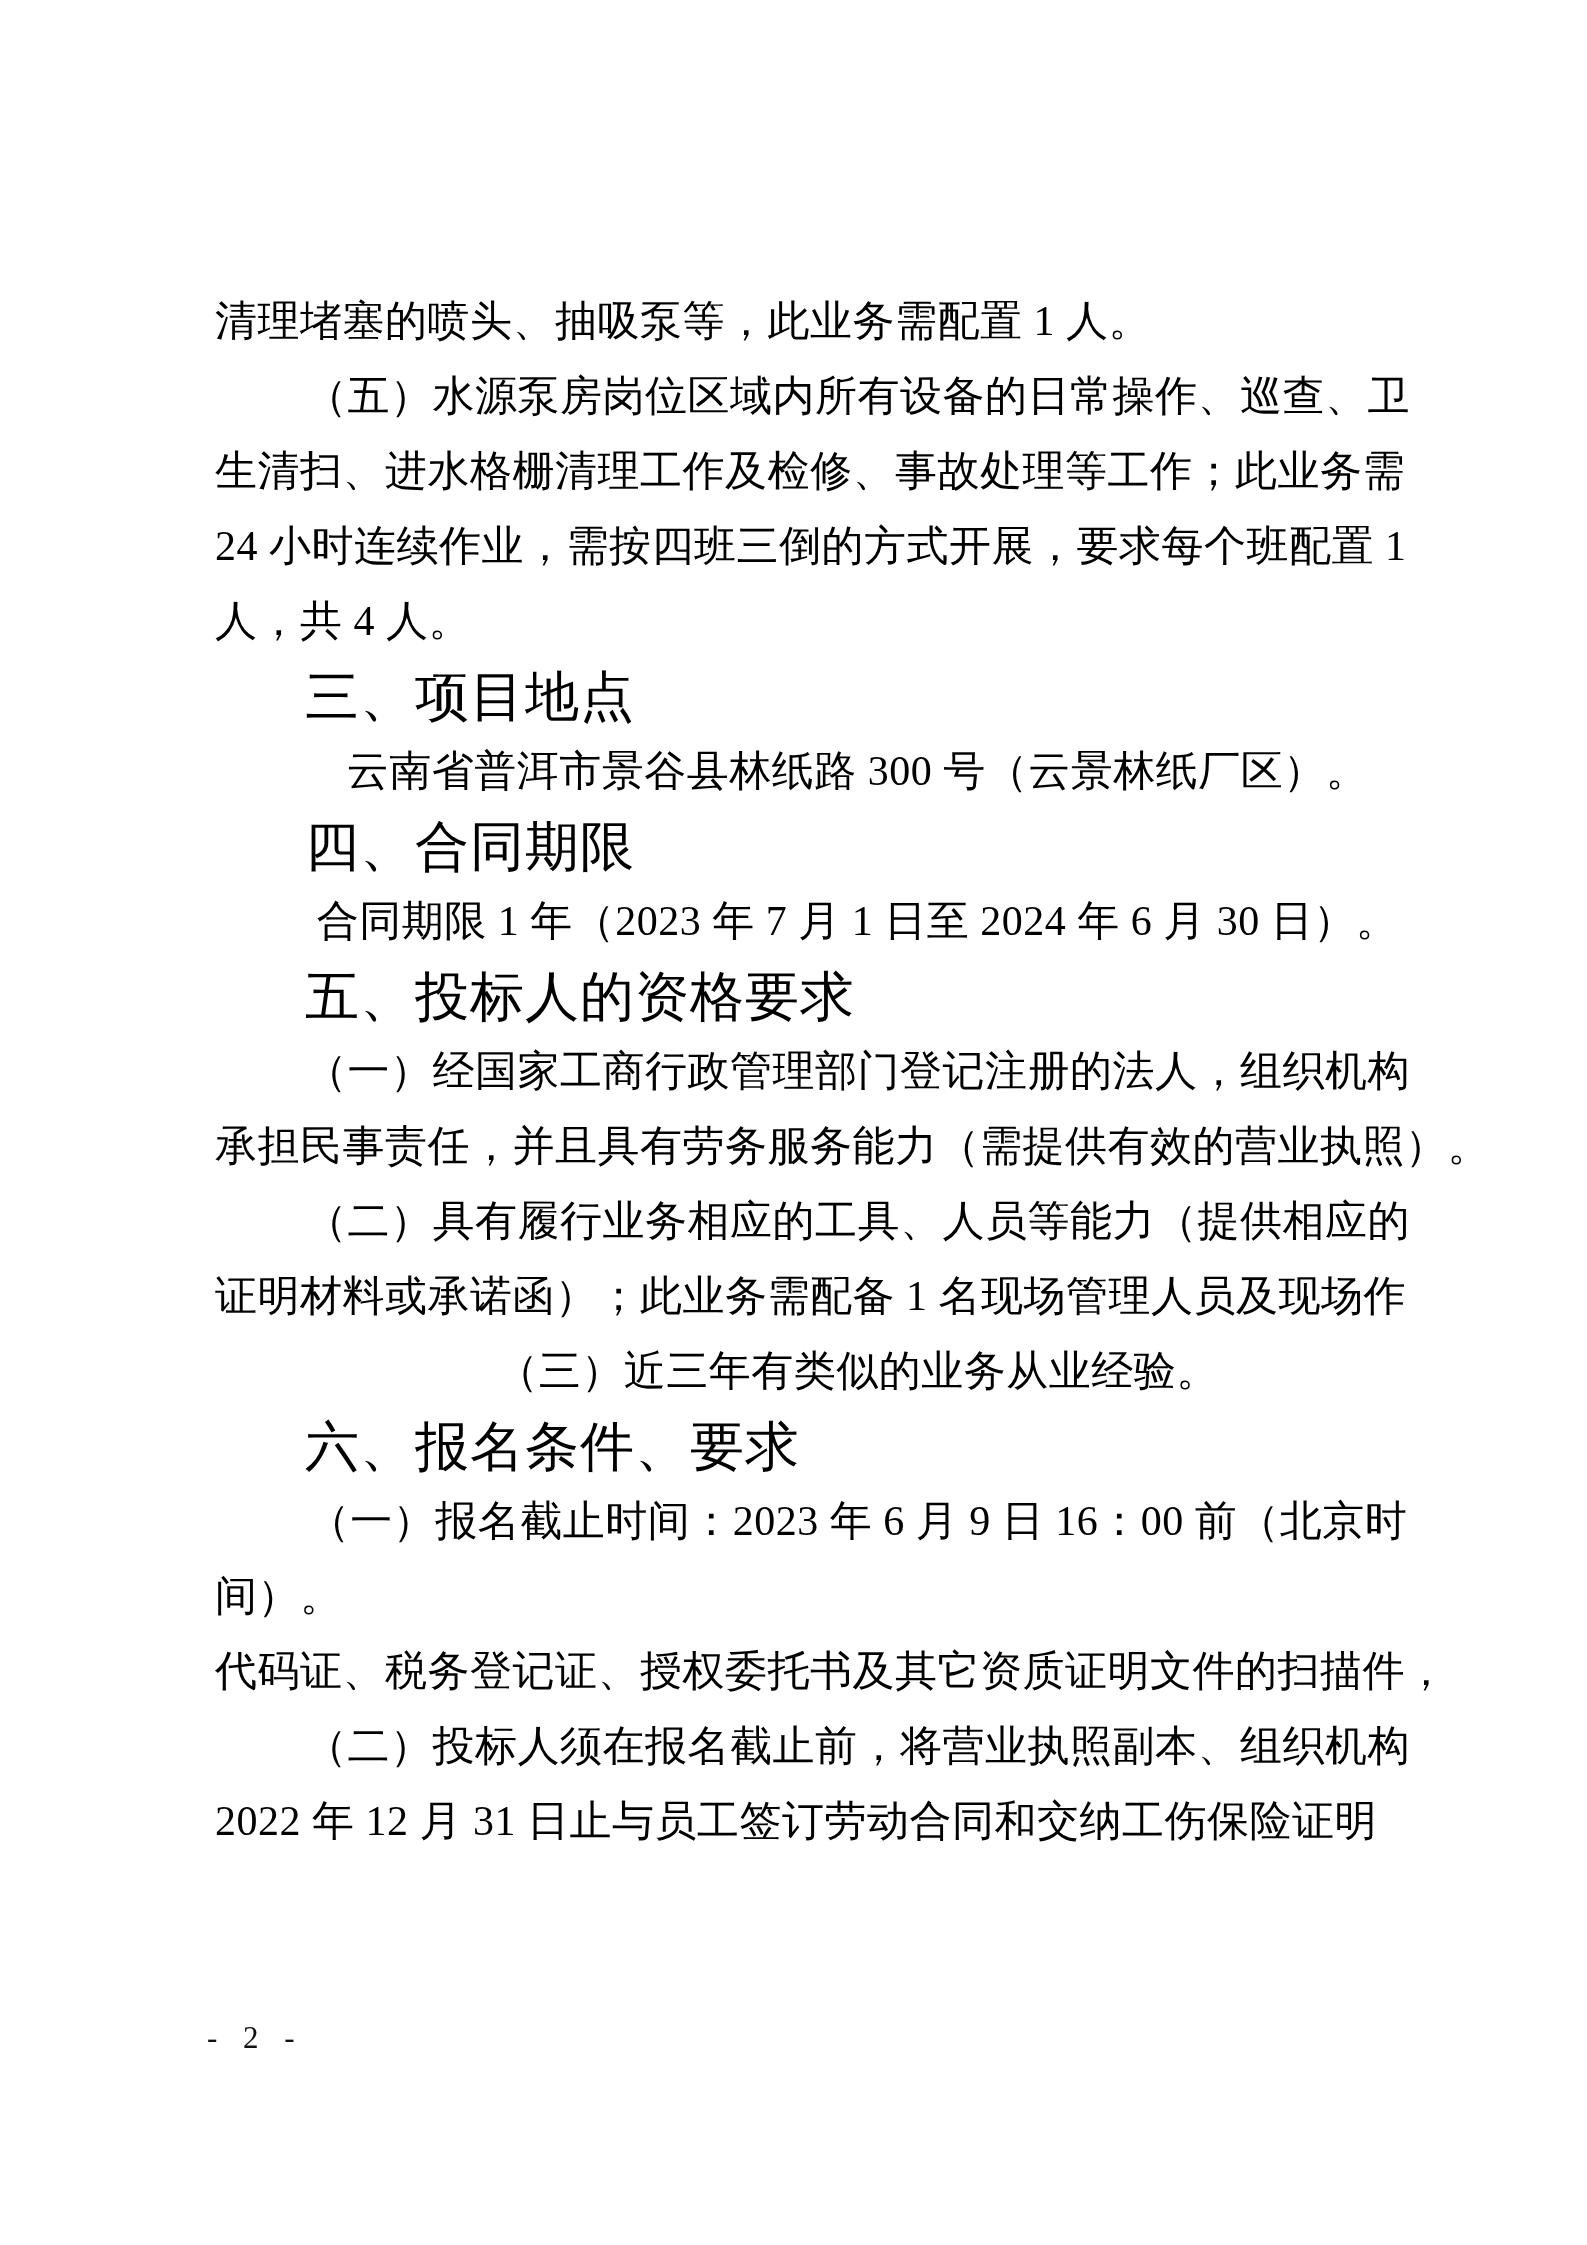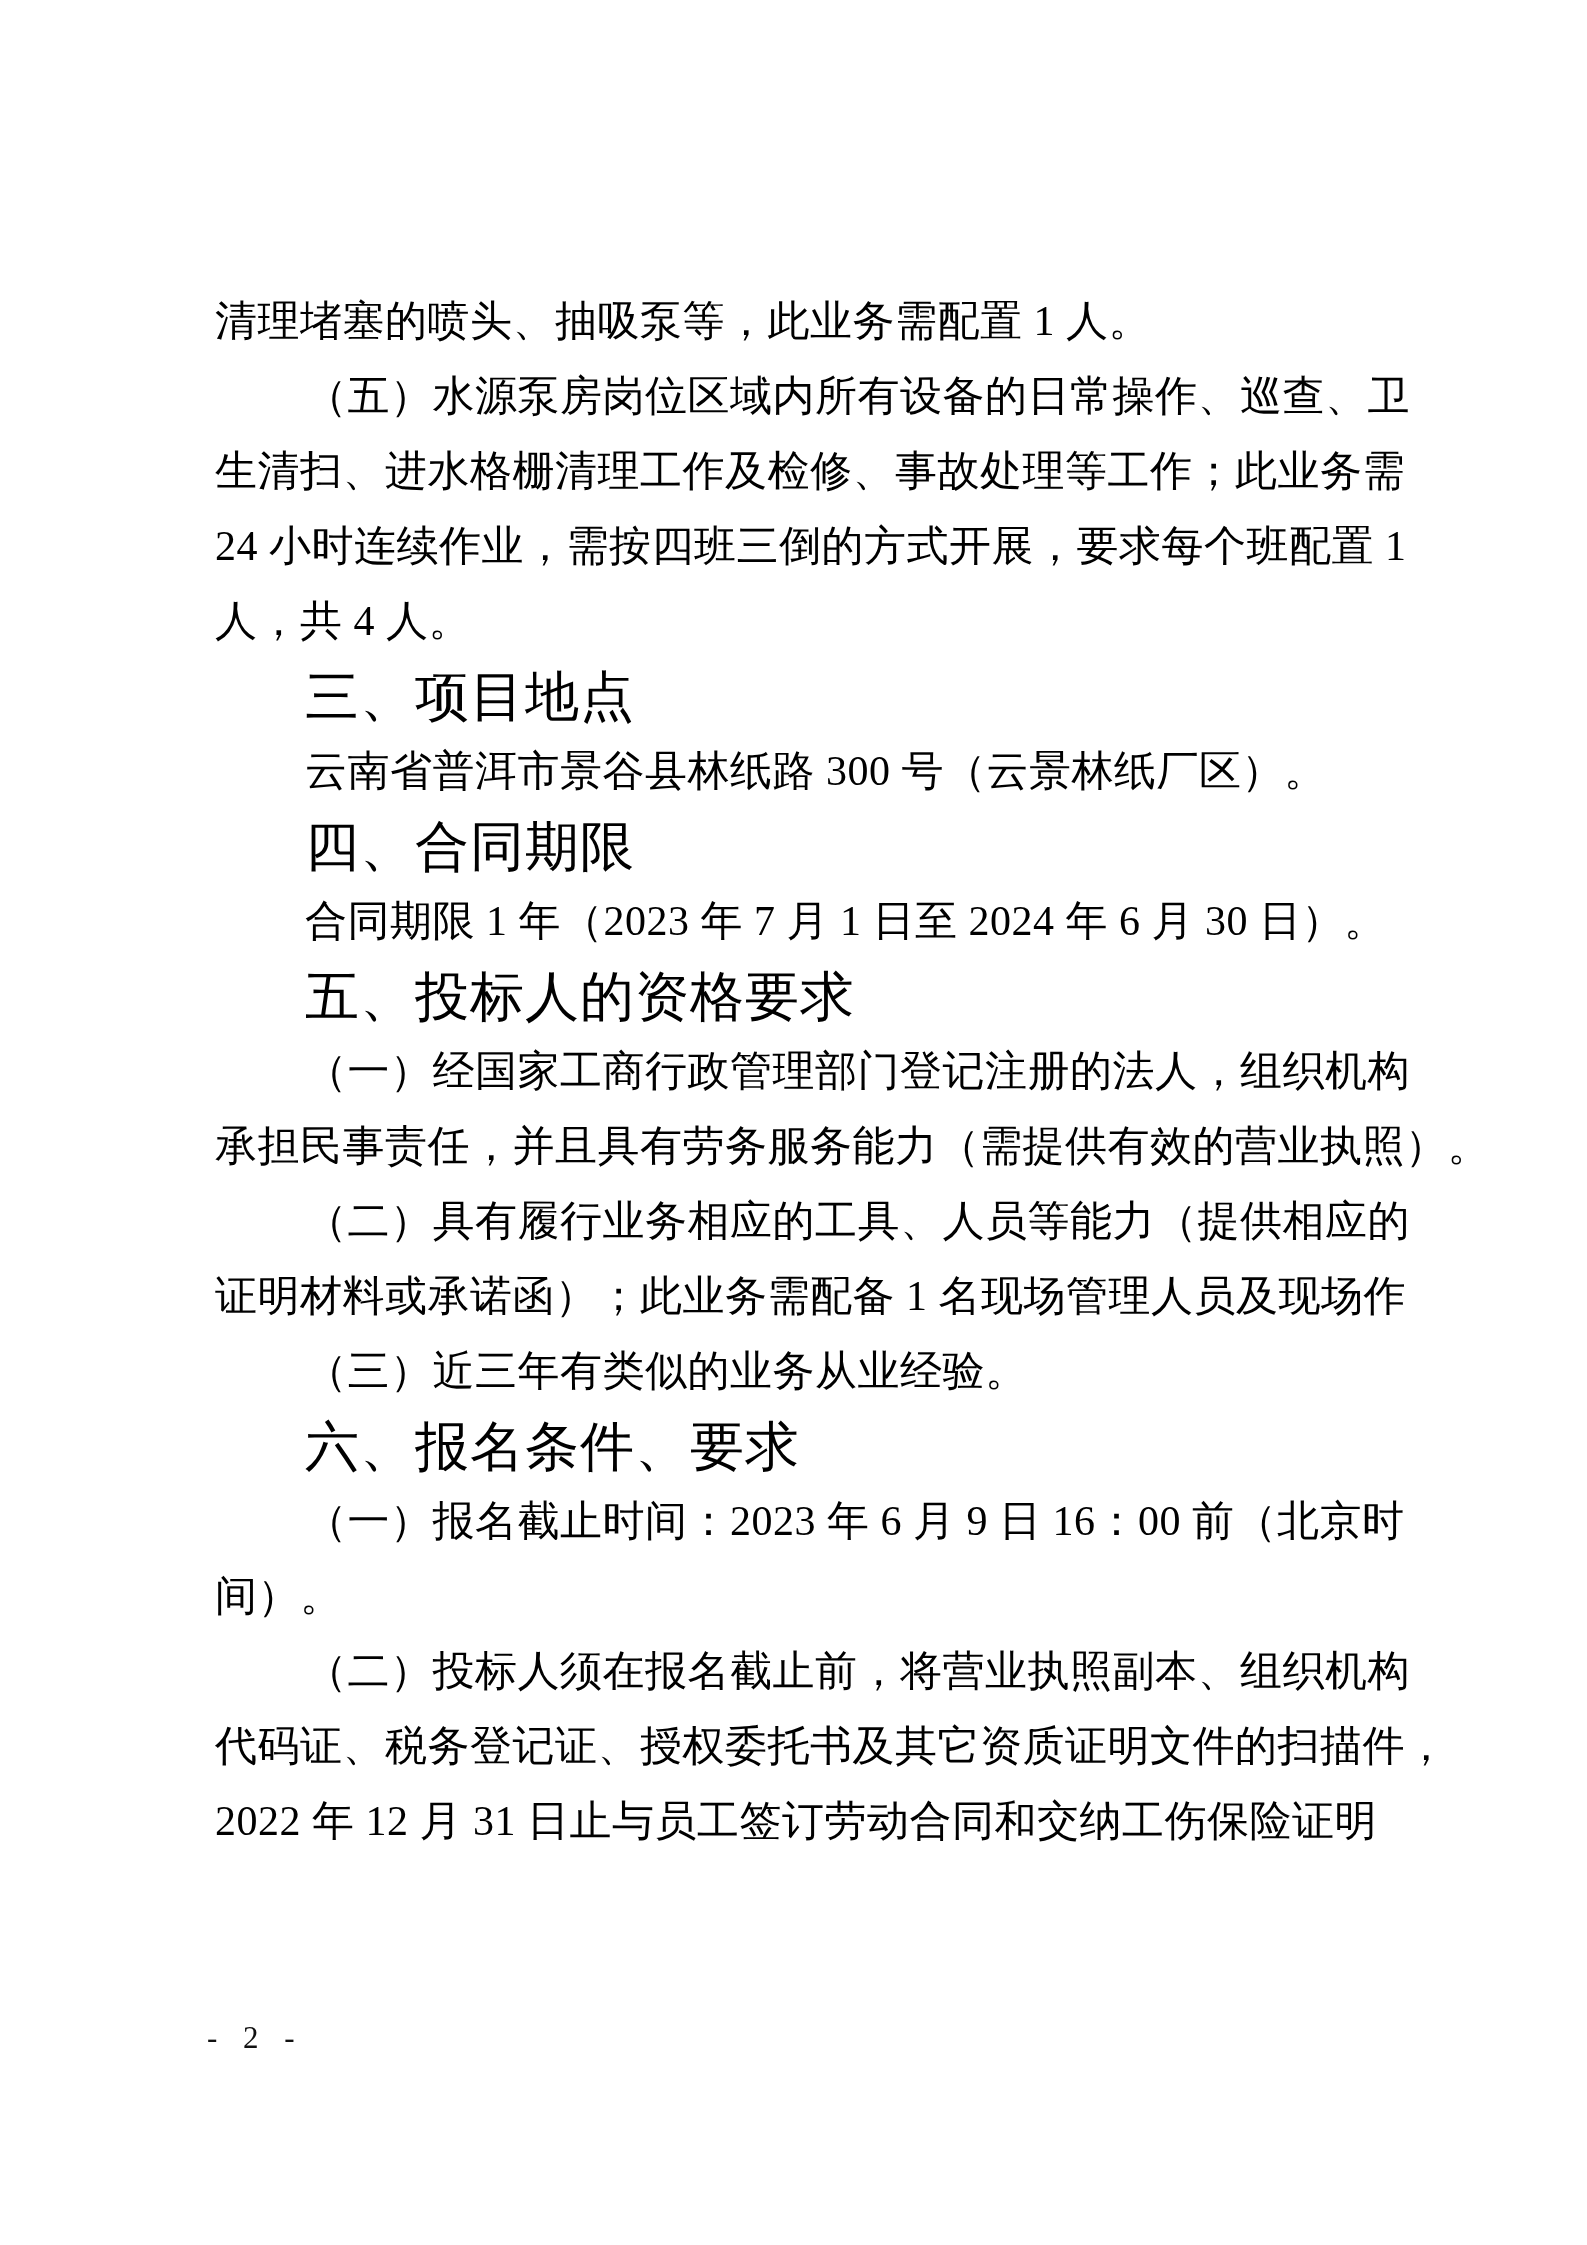--- a/index.html
+++ b/index.html
@@ -25,20 +25,21 @@
   }
   .line {
     font-size: 42px;
     line-height: 75px;
     height: 75px;
     white-space: nowrap;
     letter-spacing: 0.5px;
   }
   .line.indent {
     text-indent: 90px;
+    text-align: center;
   }
   .heading {
     font-family: "Liberation Sans", "DejaVu Sans", sans-serif;
     font-weight: 400;
     font-size: 54px;
     line-height: 75px;
     height: 75px;
     text-indent: 90px;
     white-space: nowrap;
     letter-spacing: 1px;
@@ -69,19 +70,19 @@
     <div class="line indent">合同期限 1 年（2023 年 7 月 1 日至 2024 年 6 月 30 日）。</div>
     <div class="heading">五、投标人的资格要求</div>
     <div class="line indent">（一）经国家工商行政管理部门登记注册的法人，组织机构</div>
     <div class="line">承担民事责任，并且具有劳务服务能力（需提供有效的营业执照）。</div>
     <div class="line indent">（二）具有履行业务相应的工具、人员等能力（提供相应的</div>
     <div class="line">证明材料或承诺函）；此业务需配备 1 名现场管理人员及现场作</div>
     <div class="line indent">（三）近三年有类似的业务从业经验。</div>
     <div class="heading">六、报名条件、要求</div>
     <div class="line indent">（一）报名截止时间：2023 年 6 月 9 日 16：00 前（北京时</div>
     <div class="line">间）。</div>
+    <div class="line">代码证、税务登记证、授权委托书及其它资质证明文件的扫描件，</div>
     <div class="line indent">（二）投标人须在报名截止前，将营业执照副本、组织机构</div>
-    <div class="line">代码证、税务登记证、授权委托书及其它资质证明文件的扫描件，</div>
     <div class="line">2022 年 12 月 31 日止与员工签订劳动合同和交纳工伤保险证明</div>
   </div>
 
   <div class="footer">- 2 -</div>
 </div>
 
 </body></html>

